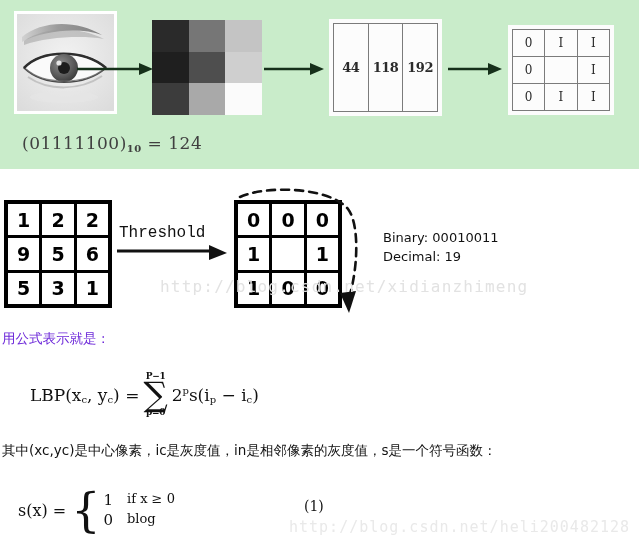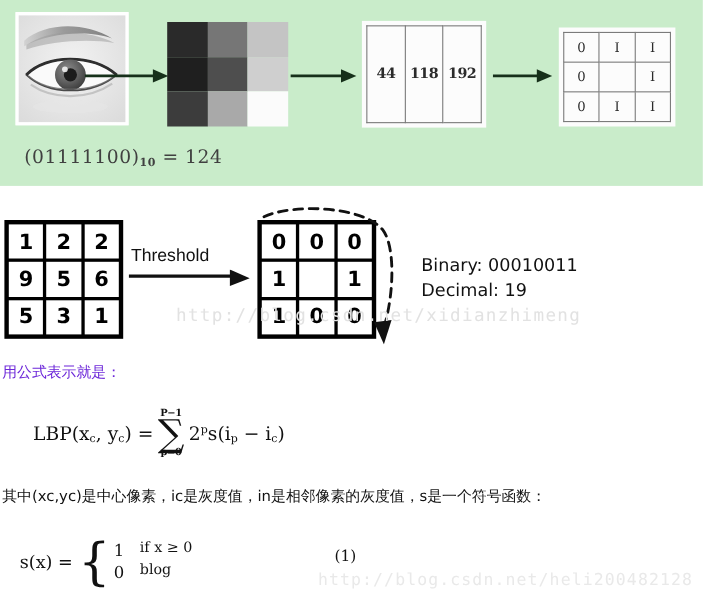--- a/index.html
+++ b/index.html
@@ -64,25 +64,25 @@
   .blk-matrix{position:absolute;background:#000;display:grid;
     grid-template-columns:1fr 1fr 1fr;grid-template-rows:1fr 1fr 1fr;gap:3px;padding:4px;box-sizing:border-box;}
   .blk-matrix .cell{
     background:#fff;display:flex;align-items:center;justify-content:center;
     font-family:"DejaVu Sans", sans-serif;font-size:19px;font-weight:bold;color:#000;
   }
   #src-matrix{left:4px;top:15px;width:108px;height:108px;}
   #thr-matrix{left:234px;top:15px;width:108px;height:108px;}
   #threshold-label{
     position:absolute;left:119px;top:39px;
-    font-family:Liberation Sans, sans-serif;font-size:16px;color:#111;
+    font-family:Liberation Mono, monospace;font-size:16px;color:#111;
   }
   #result-text{
     position:absolute;left:383px;top:44px;
-    font-family:"DejaVu Sans", sans-serif;font-size:16px;color:#111;line-height:1.45;
+    font-family:"DejaVu Sans", sans-serif;font-size:13px;color:#111;line-height:1.45;
   }
   
   #cn-line-1{
     position:absolute;left:2px;top:330px;
     font-family:Liberation Serif, serif;font-size:13.5px;color:#6d28d9;
   }
   #lbp-formula{
     position:absolute;left:30px;top:372px;
     font-family:"DejaVu Serif", serif;font-size:17px;color:#111;
     display:flex;align-items:center;

